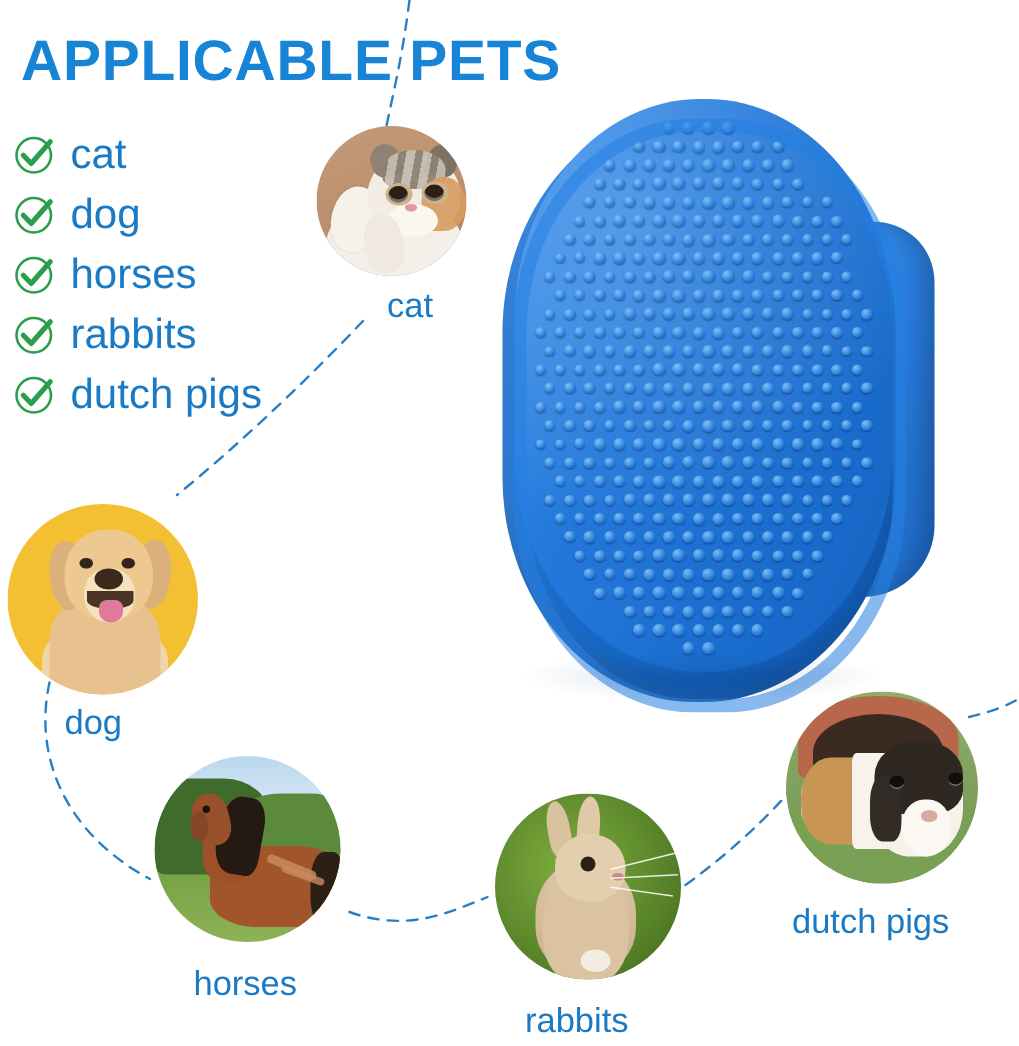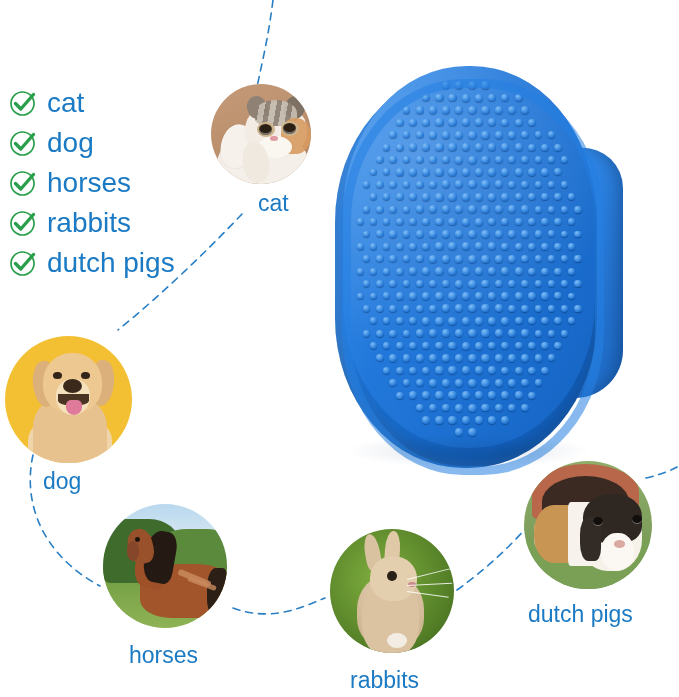--- a/index.html
+++ b/index.html
@@ -244,20 +244,21 @@
       <path d="M 33 455 C 22 505 44 556 100 586"></path>
 
       <path d="M 233 608 C 272 622 300 608 325 598"></path>
 
       <path d="M 457 590 C 490 566 512 544 527 527"></path>
 
       <path d="M 646 478 C 663 474 672 470 679 466"></path>
     </g>
   </svg>
 
+  <div id="page-title">APPLICABLE PETS</div>
 
   <div id="checklist">
 
     <div class="check-row">
       <span class="check-icon">
         <svg width="30" height="30" viewBox="0 0 30 30" xmlns="http://www.w3.org/2000/svg">
           <circle cx="14.5" cy="15.5" r="11.5" fill="none" stroke="#2a9e4a" stroke-width="1.7"></circle>
           <path d="M 7.5 15.5 L 12.8 21 L 25.5 6.5" fill="none" stroke="#2a9e4a" stroke-width="3.4" stroke-linecap="round" stroke-linejoin="round"></path>
         </svg>
       </span>

